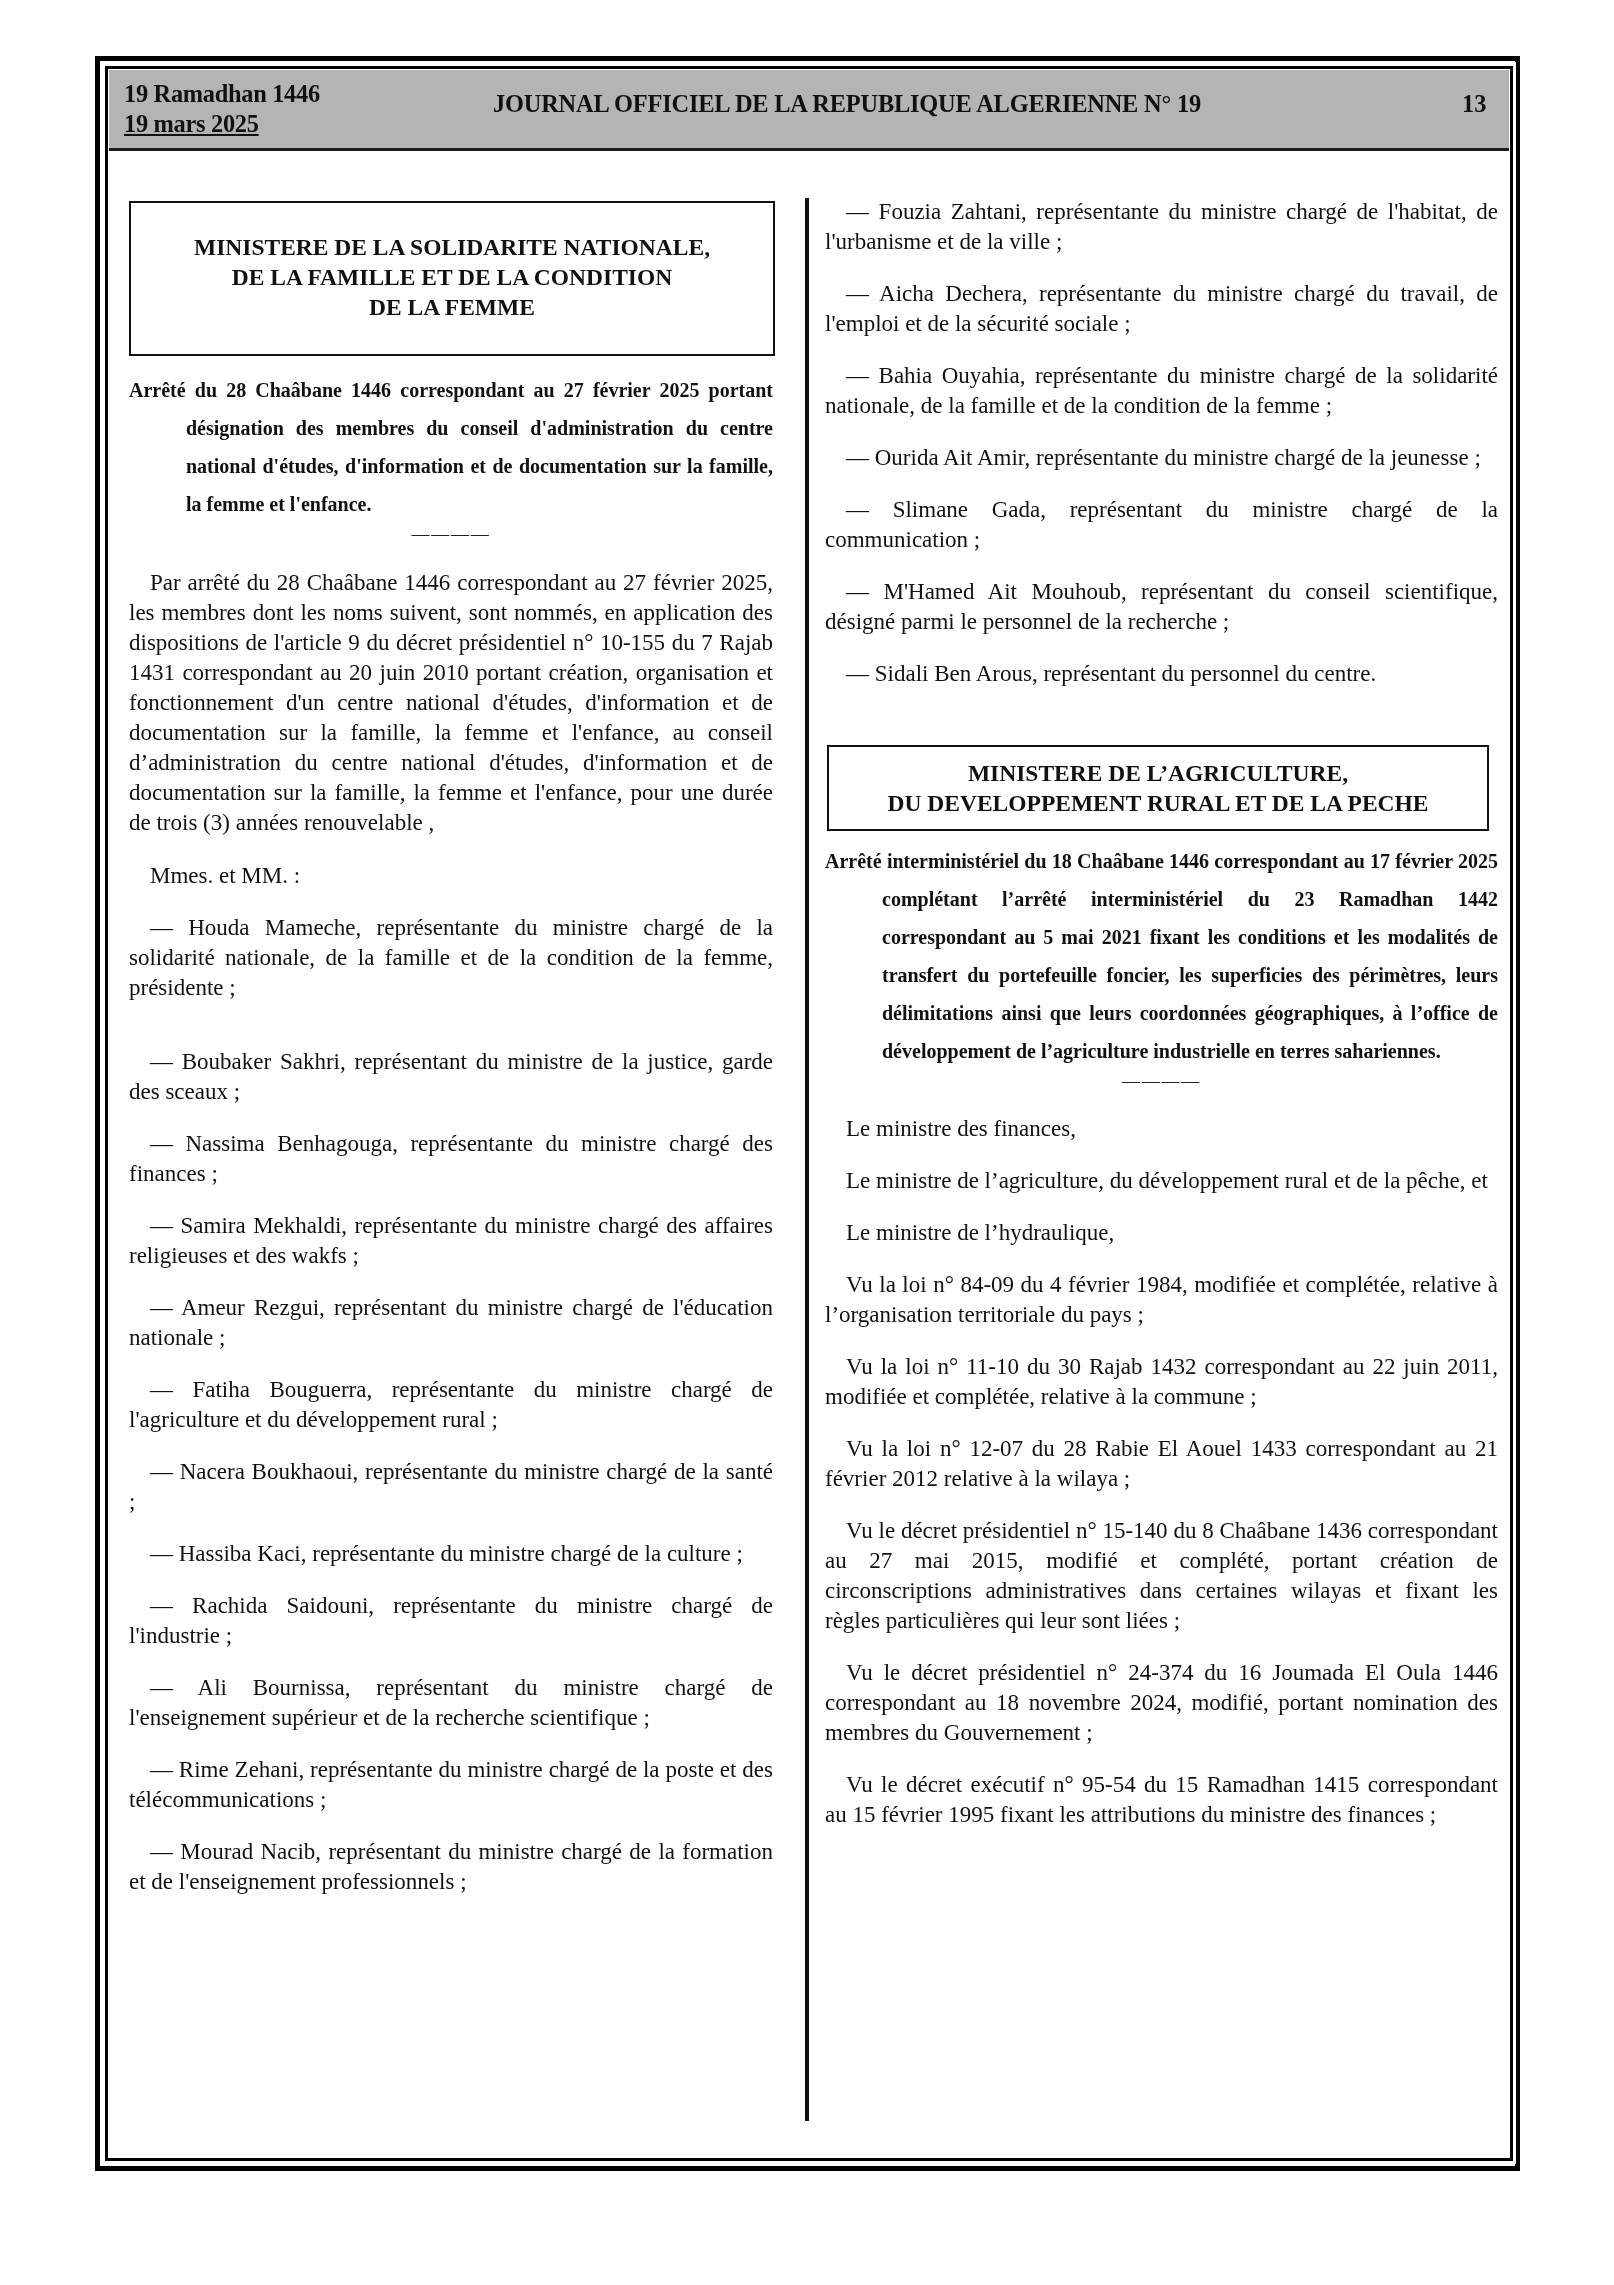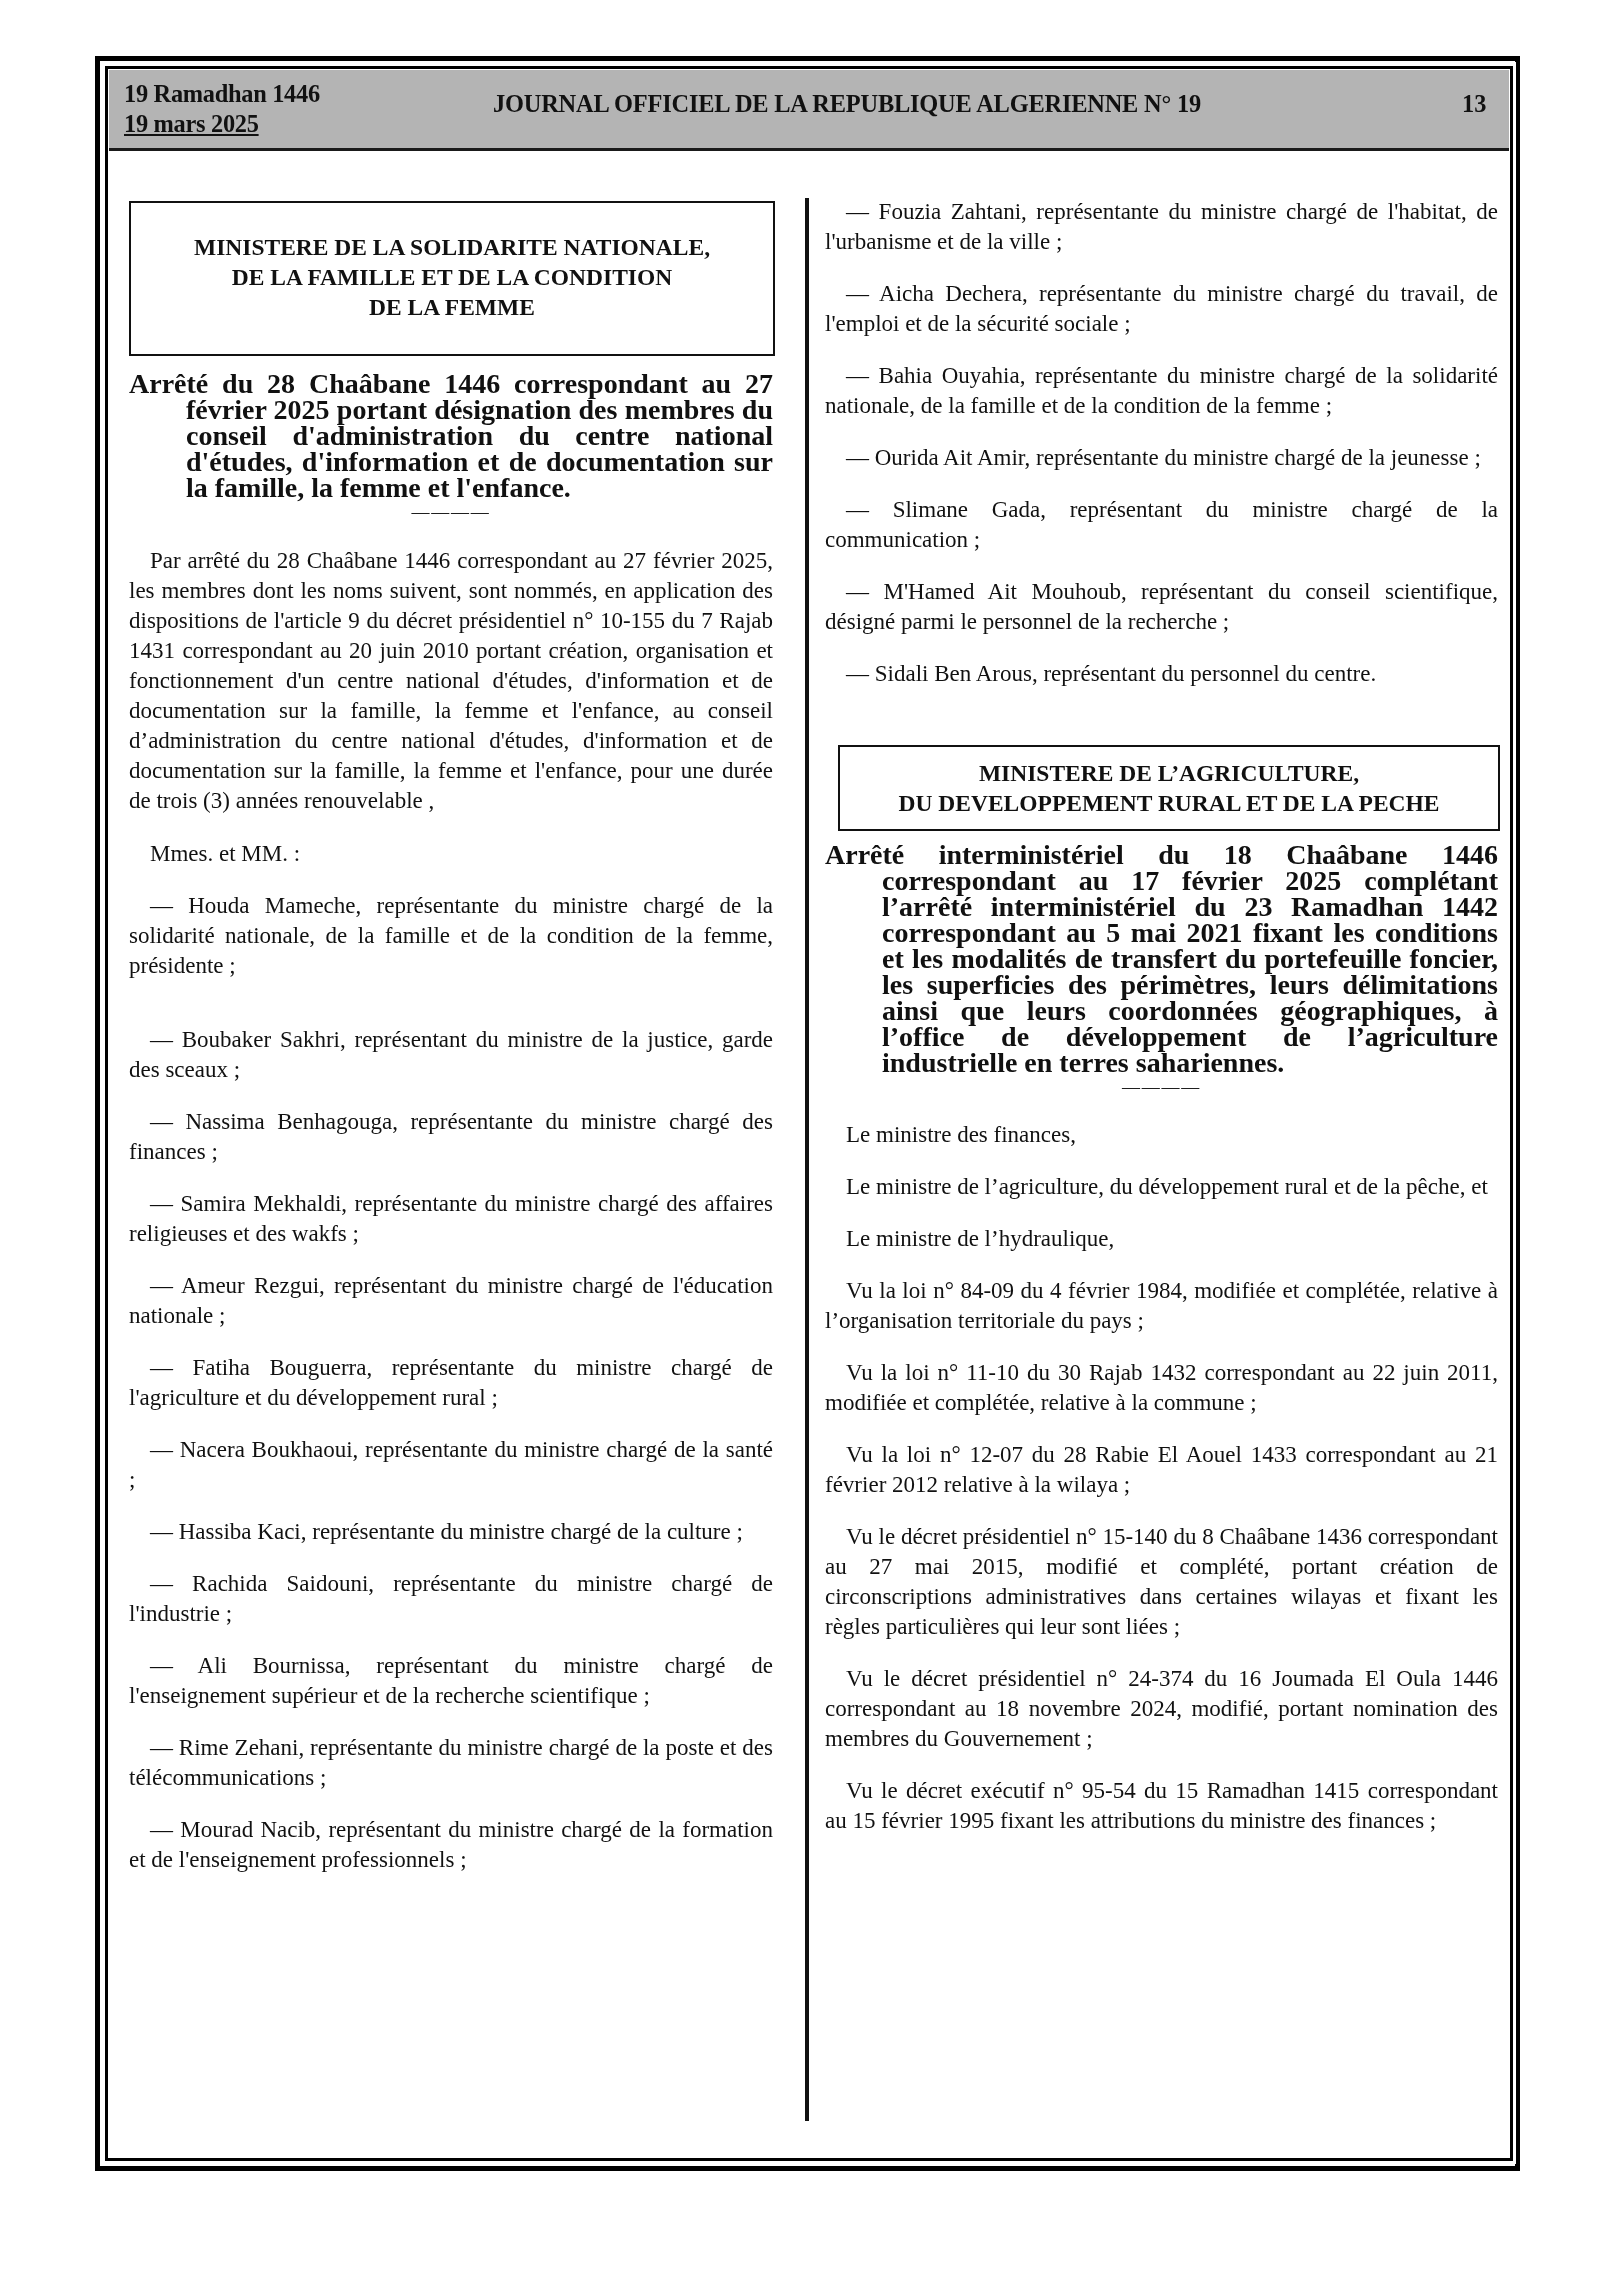--- a/index.html
+++ b/index.html
@@ -20,23 +20,23 @@
   .hdr-page { position:absolute; left:1462px; top:90px; font-weight:bold; font-size:24.4px; }
 
   .col { position:absolute; font-size:23px; line-height:30px; text-align:justify; }
   .col-left { left:129px; top:201px; width:644px; }
   .col-right { left:825px; top:197px; width:673px; }
   .divider { position:absolute; left:805px; top:198px; width:3.6px; height:1923px; background:#111; }
 
   .ministry-box { border:2.7px solid #111; text-align:center; font-weight:bold; font-size:23.5px;
                   line-height:30px; box-sizing:border-box; }
   .mb1 { width:646px; height:155px; padding-top:29px; }
-  .mb2 { width:662px; height:86px; padding-top:11px; margin-left:13px; }
+  .mb2 { width:662px; height:86px; padding-top:11px; margin-left:2px; }
 
-  .arrete-title { font-weight:bold; font-size:28px; line-height:26px; text-align:justify;
+  .arrete-title { font-weight:bold; font-size:20px; line-height:38px; text-align:justify;
                   padding-left:57px; text-indent:-57px; }
   .sep { text-align:center; font-size:18px; line-height:22px; letter-spacing:1.8px; }
   p { margin:0; }
   .para { text-indent:21px; }
   .item { text-indent:21px; }
 </style>
 </head>
 <body>
 
 <div class="frame-outer"></div>

